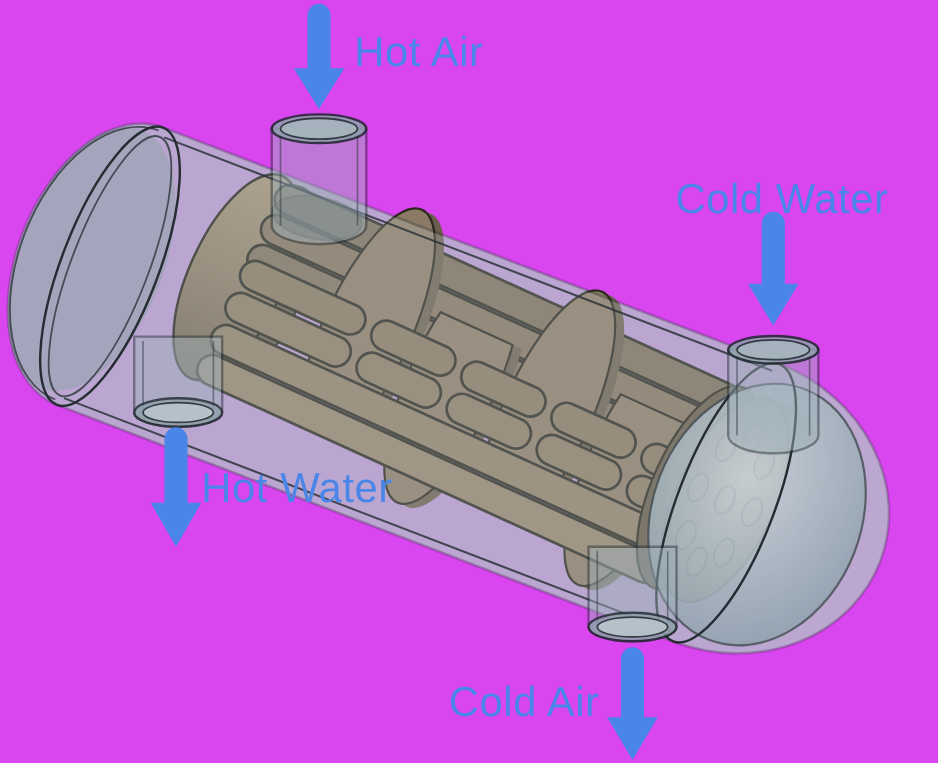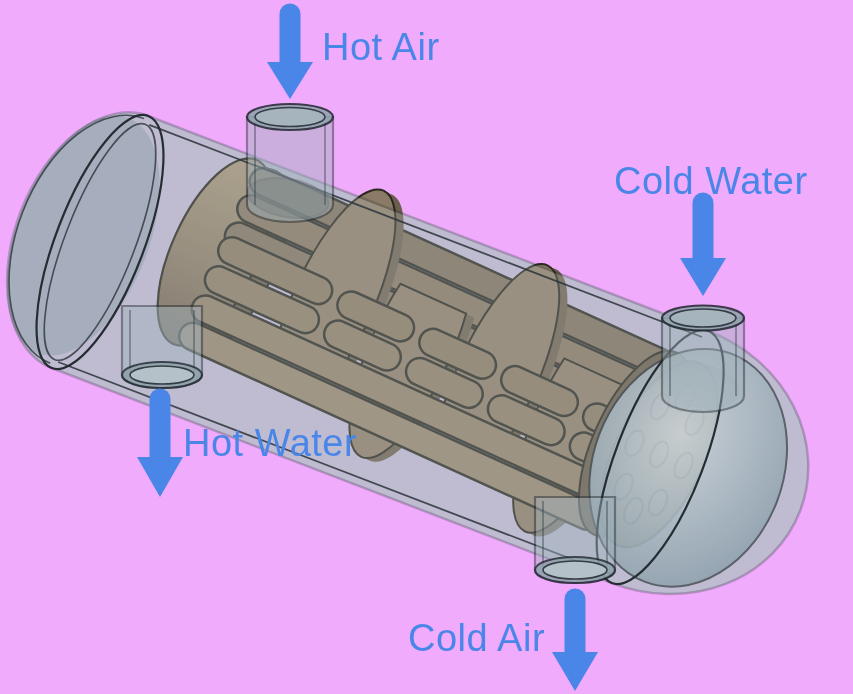--- a/index.html
+++ b/index.html
@@ -1,16 +1,16 @@
 <!DOCTYPE html>
 <html><head>
 <meta charset="utf-8">
 <style>
   html,body{margin:0;padding:0;background:#ffffff;}
-  .stage{width:853px;height:694px;position:relative;background:#f0abfc;overflow:hidden;
+  .stage{width:853px;height:694px;position:relative;background:#d946ef;overflow:hidden;
          font-family:"Liberation Sans", sans-serif;}
   svg{display:block;}
   text.flow-label{font-family:"Liberation Sans", sans-serif;font-size:38px;letter-spacing:0.5px;}
 </style>
 </head>
 <body>
 
 <div class="stage">
 <svg width="853" height="694" viewBox="0 0 853 694">
   <defs>

